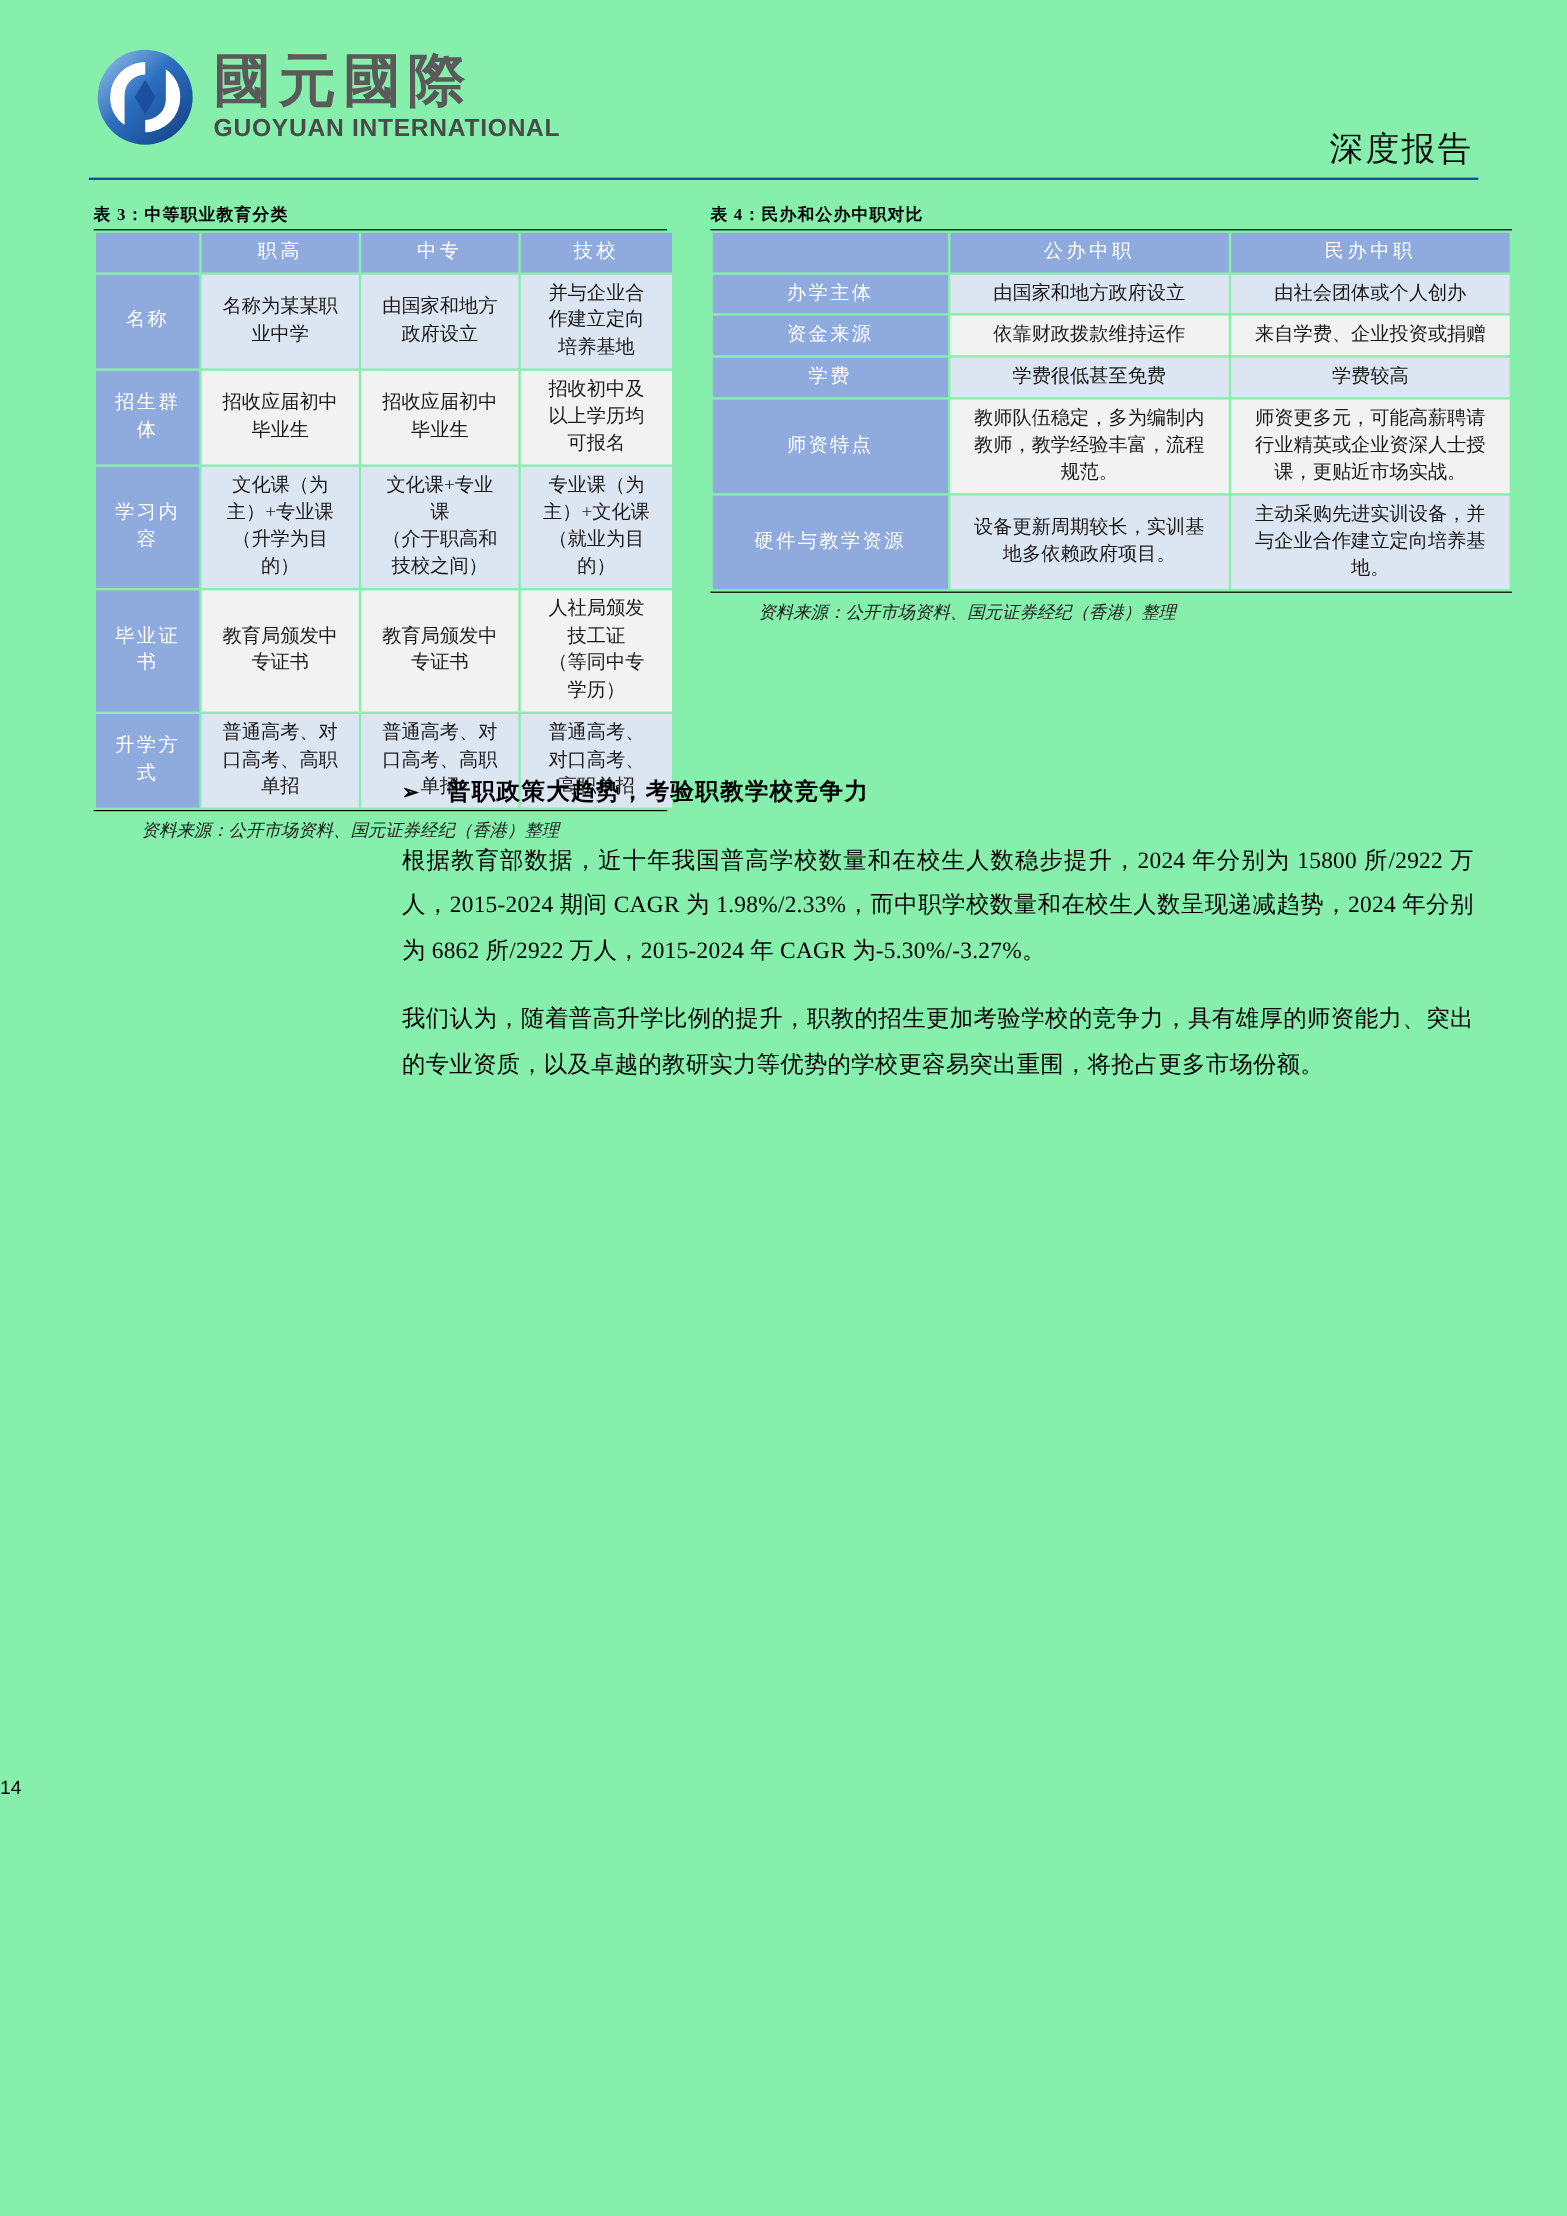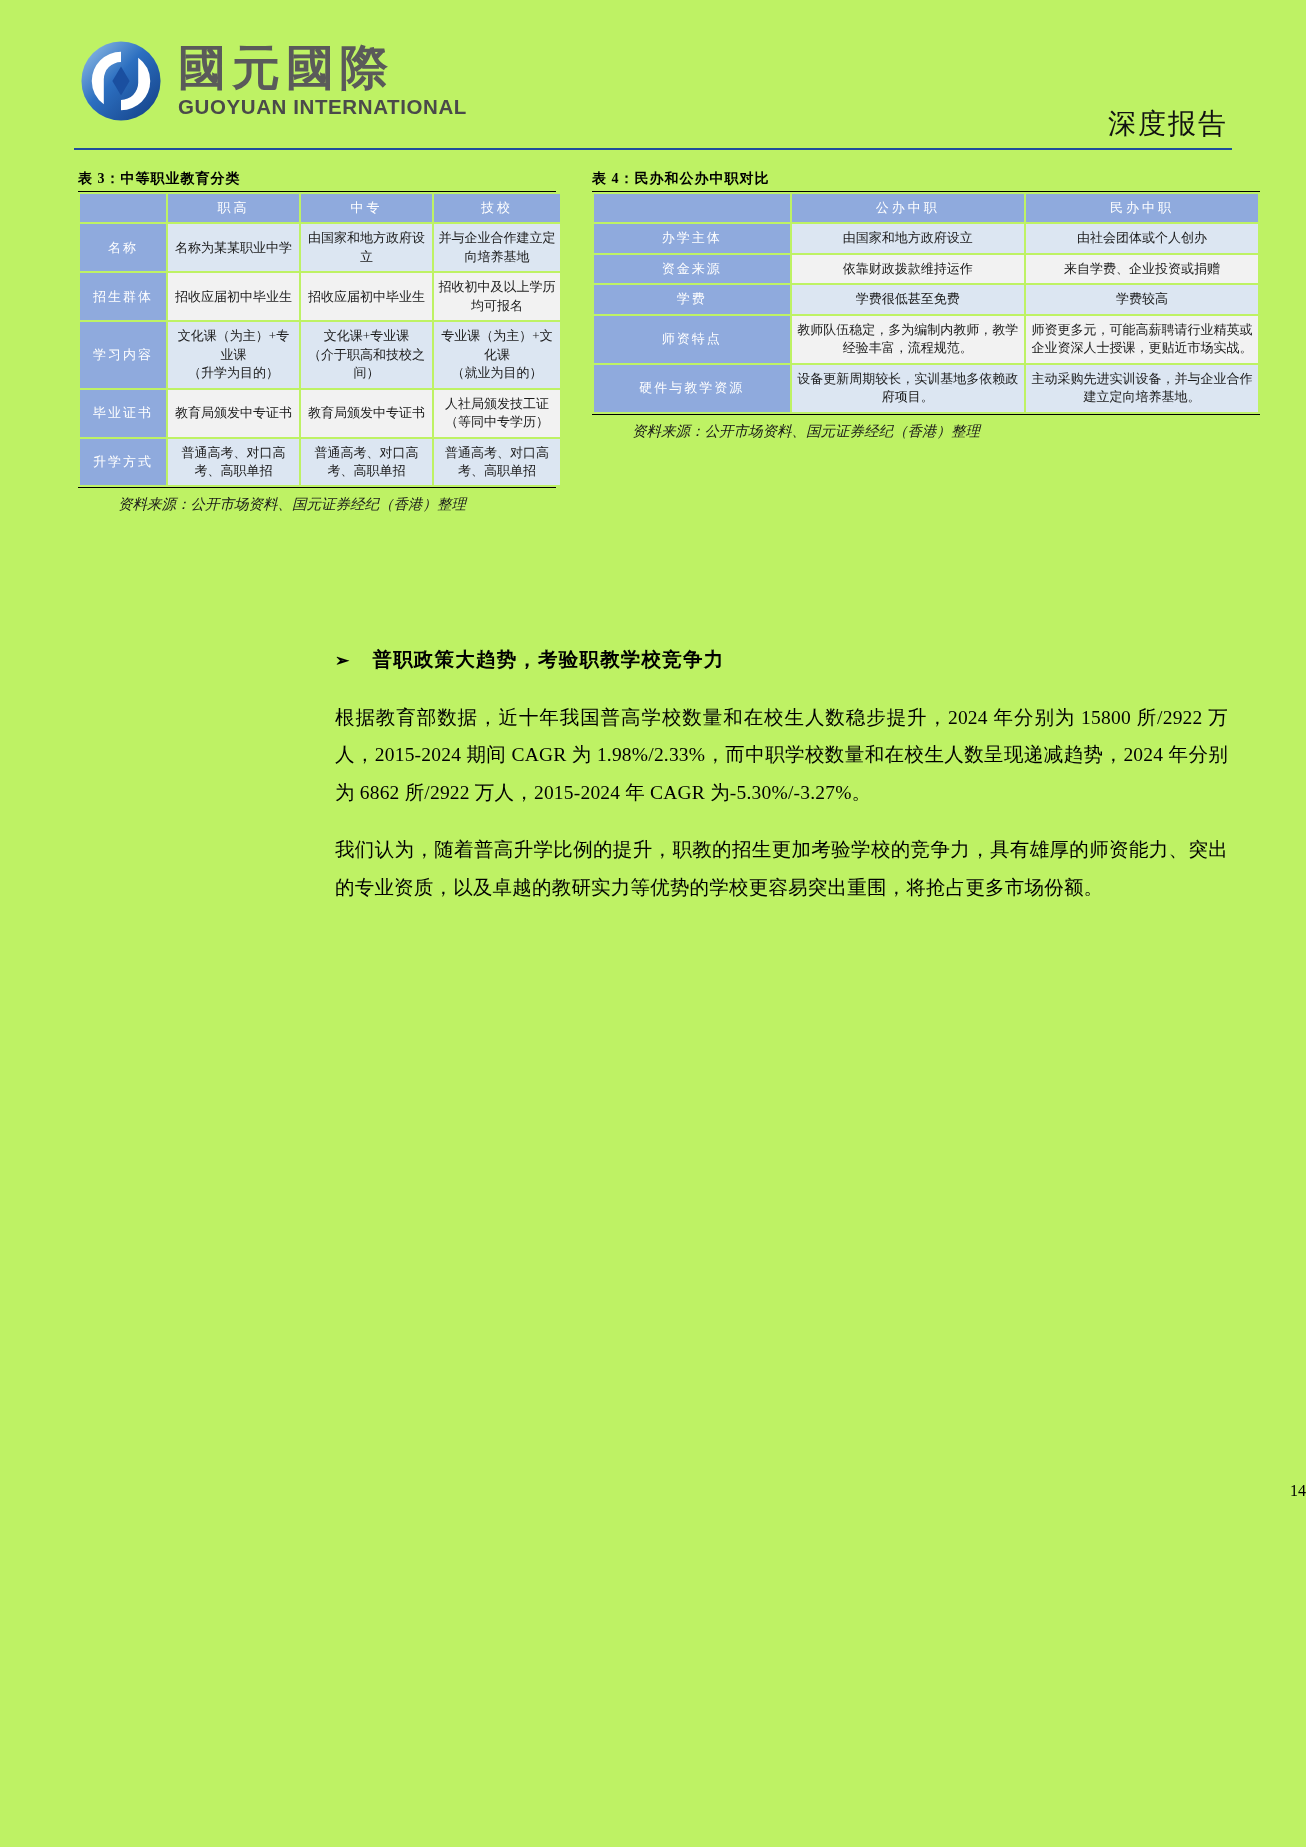--- a/index.html
+++ b/index.html
@@ -9,21 +9,21 @@
   }
   body {
     font-family: "Liberation Serif", "DejaVu Serif", serif;
     color: #000;
   }
   .page {
     position: relative;
     width: 1306px;
     height: 1847px;
     margin: 0 auto;
-    background: #bef264;
+    background: #86efac;
     overflow: hidden;
   }
 
   
   .header {
     position: absolute;
     left: 0; right: 0; top: 0;
     height: 160px;
   }
   .logo-wrap {
@@ -111,25 +111,25 @@
 
   
   table.dt {
     border-collapse: separate;
     border-spacing: 2px;
     width: 100%;
     table-layout: fixed;
   }
   table.dt td, table.dt th {
     font-family: "Liberation Serif", "DejaVu Serif", serif;
-    font-size: 13px;
+    font-size: 16px;
     line-height: 1.42;
     text-align: center;
     vertical-align: middle;
-    padding: 5px 4px;
+    padding: 5px 16px;
     font-weight: normal;
   }
   .hdr-blank { background: #8faadd; }
   .hdr-cell {
     background: #8faadd;
     color: #ffffff;
     letter-spacing: 3px;
     font-size: 15px;
     padding: 4px 4px;
   }
@@ -172,25 +172,24 @@
     margin: 0 0 20px 0;
     text-align: justify;
     text-justify: inter-ideograph;
     letter-spacing: 0.2px;
   }
 
   .page-num {
     position: absolute;
     left: 0; right: 0;
     top: 1482px;
-    text-align: right;
-    font-family: Liberation Serif, serif;
+    text-align: left;
+    font-family: Liberation Sans, sans-serif;
     font-size: 16px;
     color: #000;
-    padding-left: 32px;
   }
 </style>
 </head>
 <body>
 
 <div class="page">
 
   <div class="header">
     <div class="logo-wrap">
       <div class="logo-mark">

